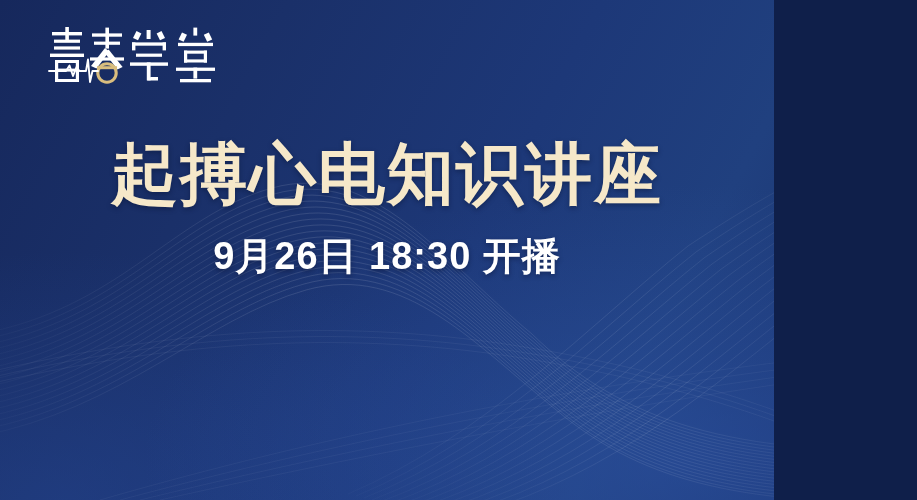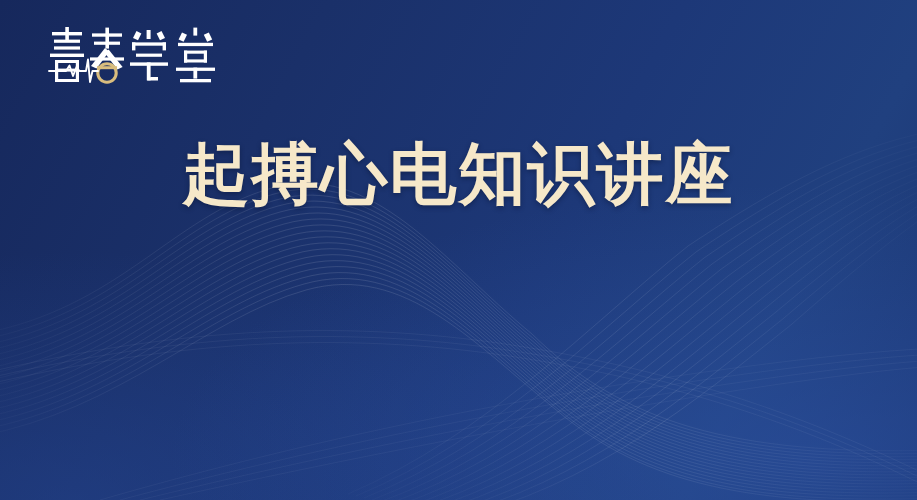--- a/index.html
+++ b/index.html
@@ -2,21 +2,21 @@
 <html><head>
 <meta charset="utf-8">
 <style>
   html, body {
     margin: 0;
     padding: 0;
     background: #0f1f4a;
   }
   #banner {
     position: relative;
-    width: 917px;
+    width: 774px;
     height: 500px;
     overflow: hidden;
     font-family: "Liberation Sans", "DejaVu Sans", sans-serif;
     background:
       radial-gradient(120% 95% at 88% 92%, rgba(46,84,166,0.55) 0%, rgba(46,84,166,0.0) 58%),
       radial-gradient(105% 80% at 8% 100%, rgba(38,72,150,0.45) 0%, rgba(38,72,150,0.0) 62%),
       linear-gradient(118deg, #16285c 0%, #1a3069 28%, #1d3878 58%, #20407f 80%, #1b3673 100%);
   }
 
   
@@ -199,15 +199,16 @@
         <rect x="136" y="33.4" width="23" height="3.1"></rect>
         <rect x="128" y="41.6" width="39" height="3.3"></rect>
         <rect x="145.4" y="41.6" width="3.8" height="11"></rect>
         <rect x="132" y="53" width="31" height="3.3"></rect>
       </g>
     </svg>
   </div>
 
   <div class="content">
     <h1 class="main-title">起搏心电知识讲座</h1>
+    <p class="datetime">9月26日 18:30 开播</p>
   </div>
 
 </div>
 
 </body></html>

